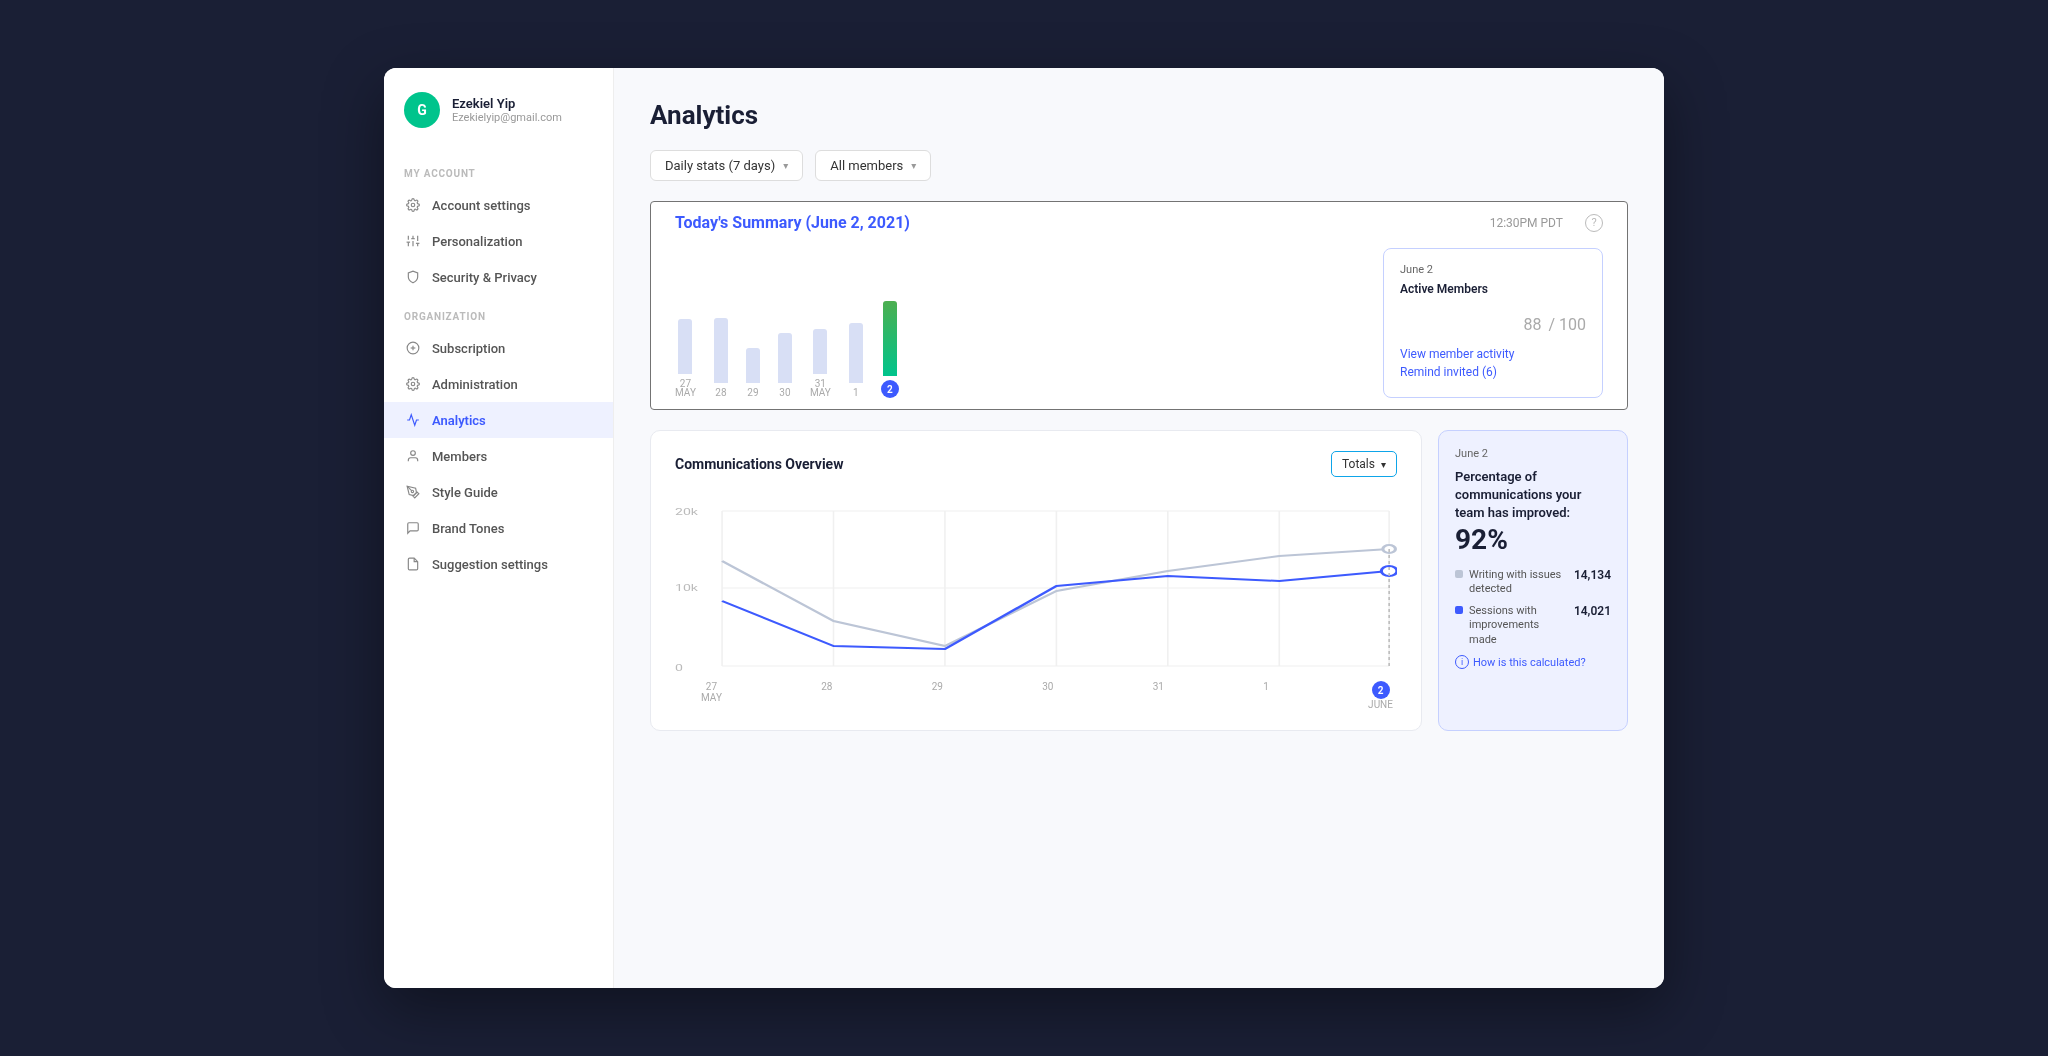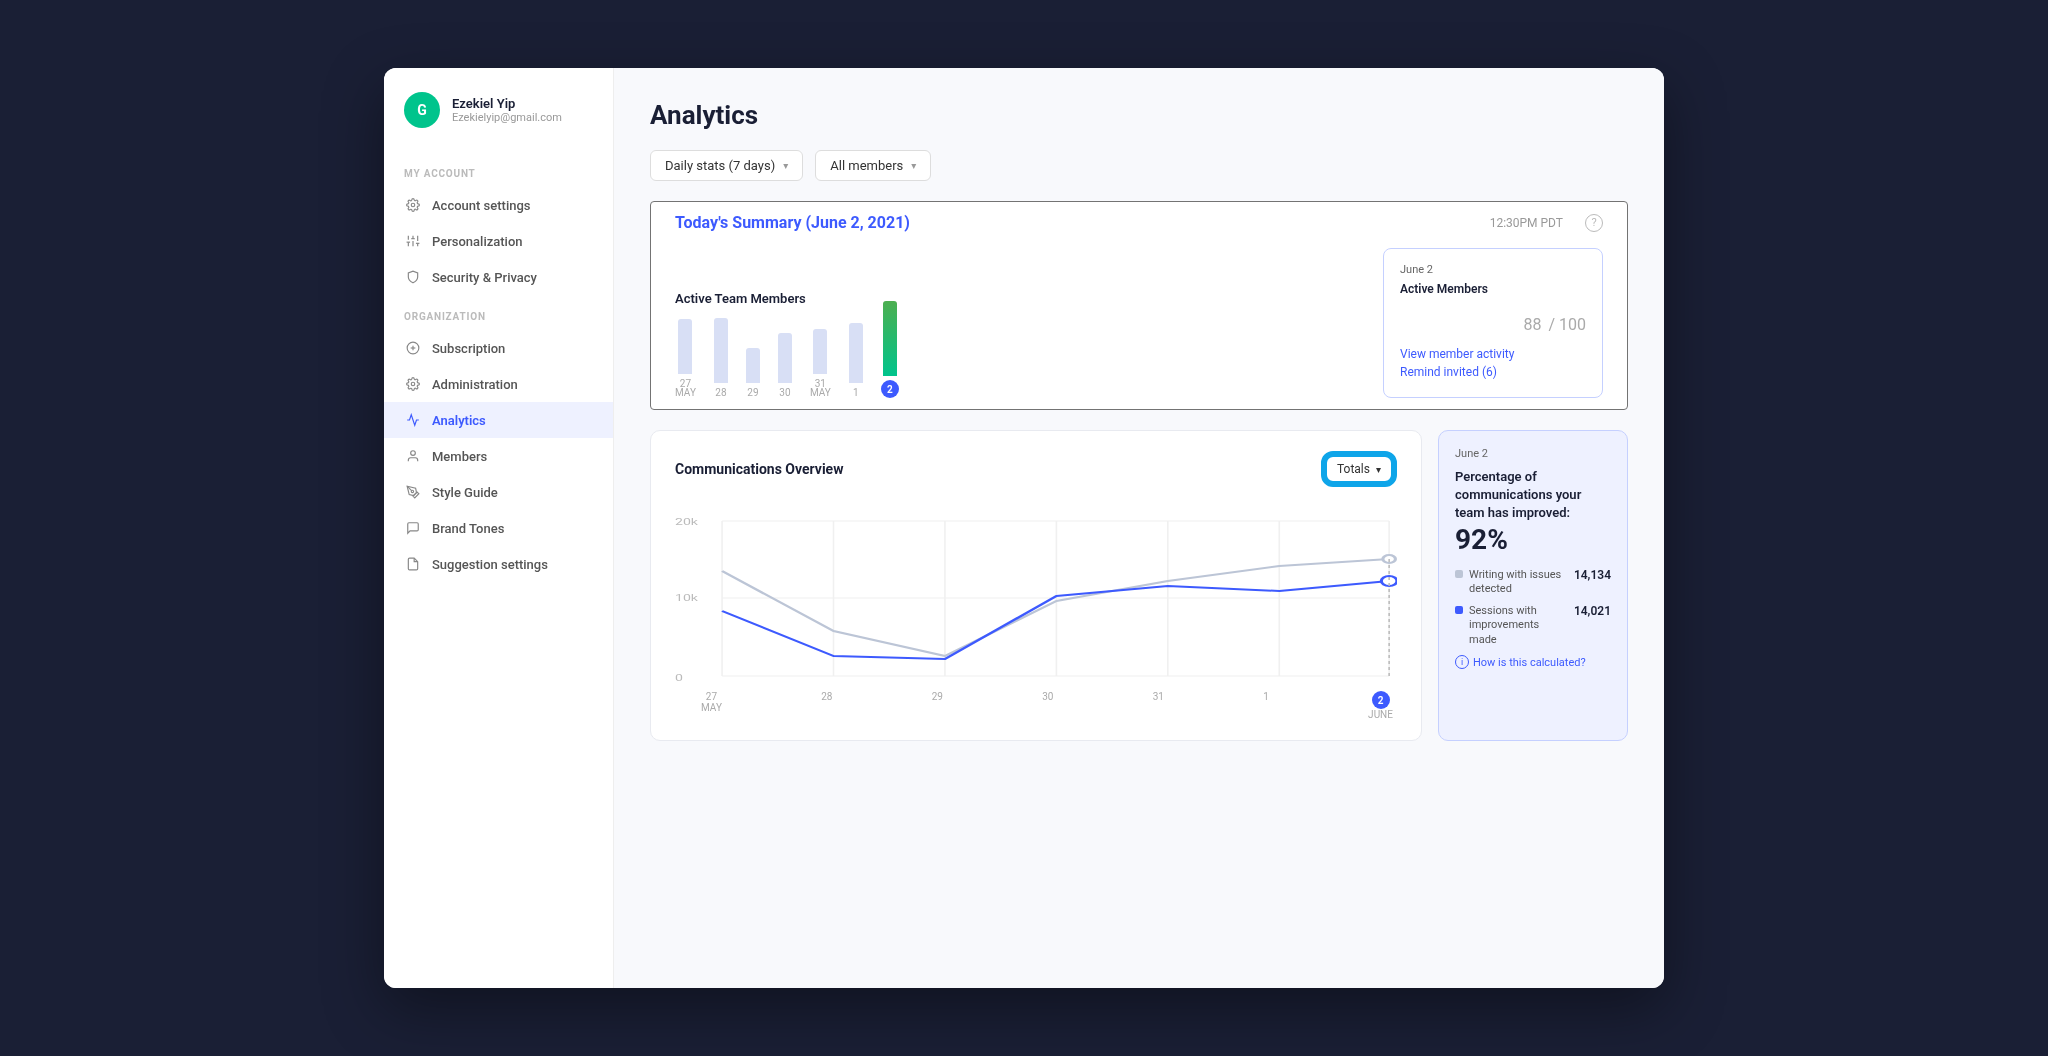--- a/index.html
+++ b/index.html
@@ -259,22 +259,22 @@
     }
     .comm-title {
       font-size: 14px;
       font-weight: 700;
       color: #1a1f35;
     }
     .comm-filter {
       display: flex;
       align-items: center;
       gap: 6px;
-      border: 6px solid #0ea5e9;
-      border-radius: 12px;
+      border: 1px solid #0ea5e9;
+      border-radius: 5px;
       padding: 5px 10px;
       font-size: 12px;
       color: #333;
       cursor: pointer;
     }
     
     .line-chart-container {
       position: relative;
       height: 180px;
     }
@@ -435,21 +435,20 @@
     <div class="summary-card">
       <div class="summary-header">
         <div class="summary-title">Today's Summary (June 2, 2021)</div>
         <div class="summary-time">
           <span>12:30PM PDT</span>
           <span style="border:1.5px solid #bbb;border-radius:50%;width:18px;height:18px;display:inline-flex;align-items:center;justify-content:center;font-size:11px;color:#bbb;cursor:pointer;">?</span>
         </div>
       </div>
       <div class="summary-body">
         <div class="chart-area">
-          <div class="chart-label">Active Team Members</div>
           <div class="bar-chart">
 
             <div class="bar-group">
               <div class="bar" style="height:55px;"></div>
               <div class="bar-date-label">
                 <span class="bar-date">27</span>
                 <span class="bar-month">MAY</span>
               </div>
             </div>
             <div class="bar-group">

